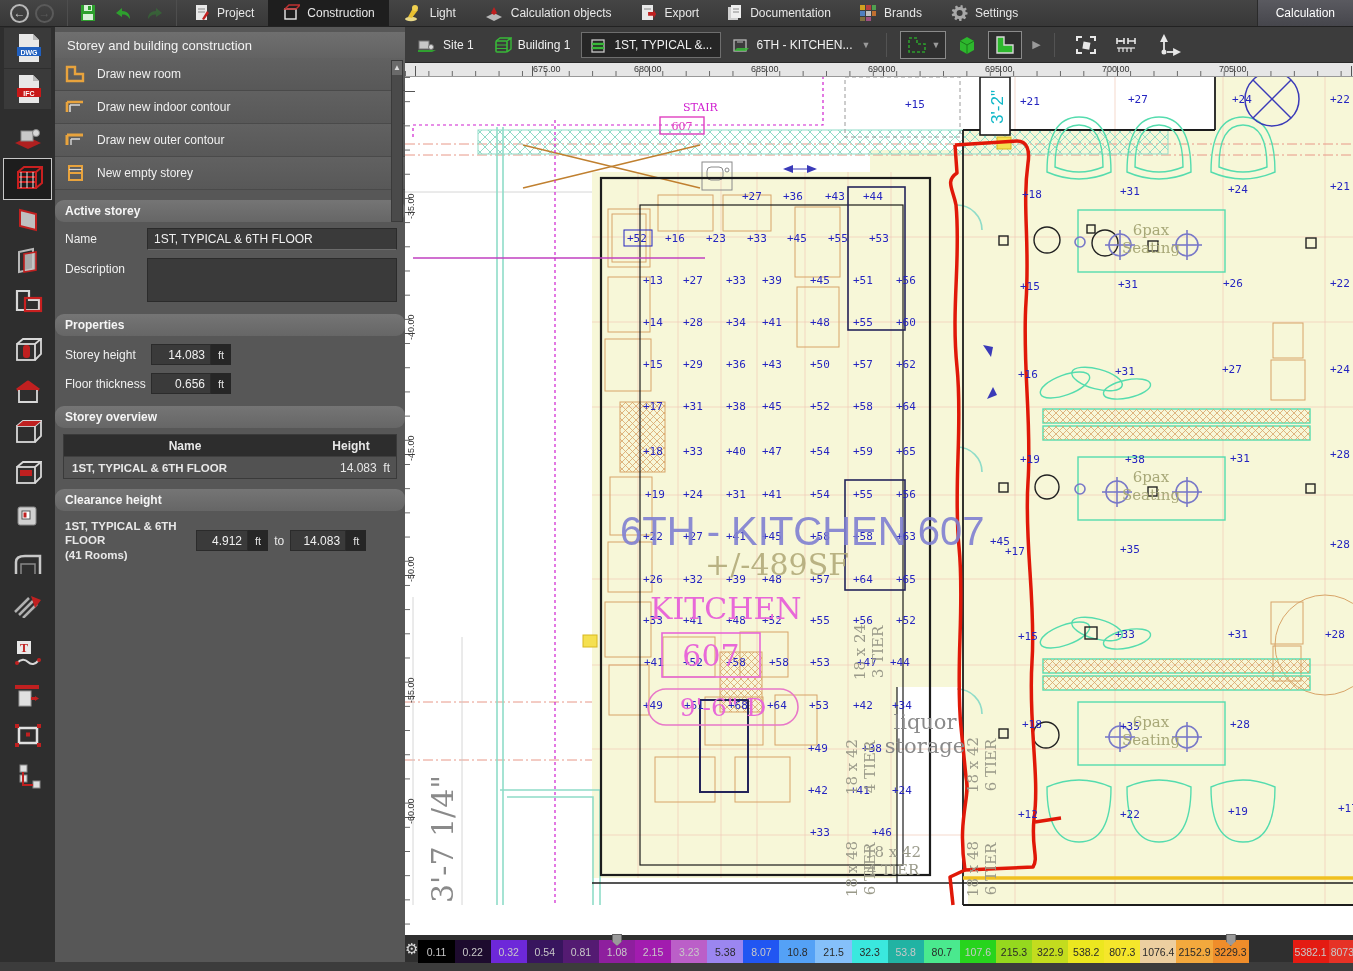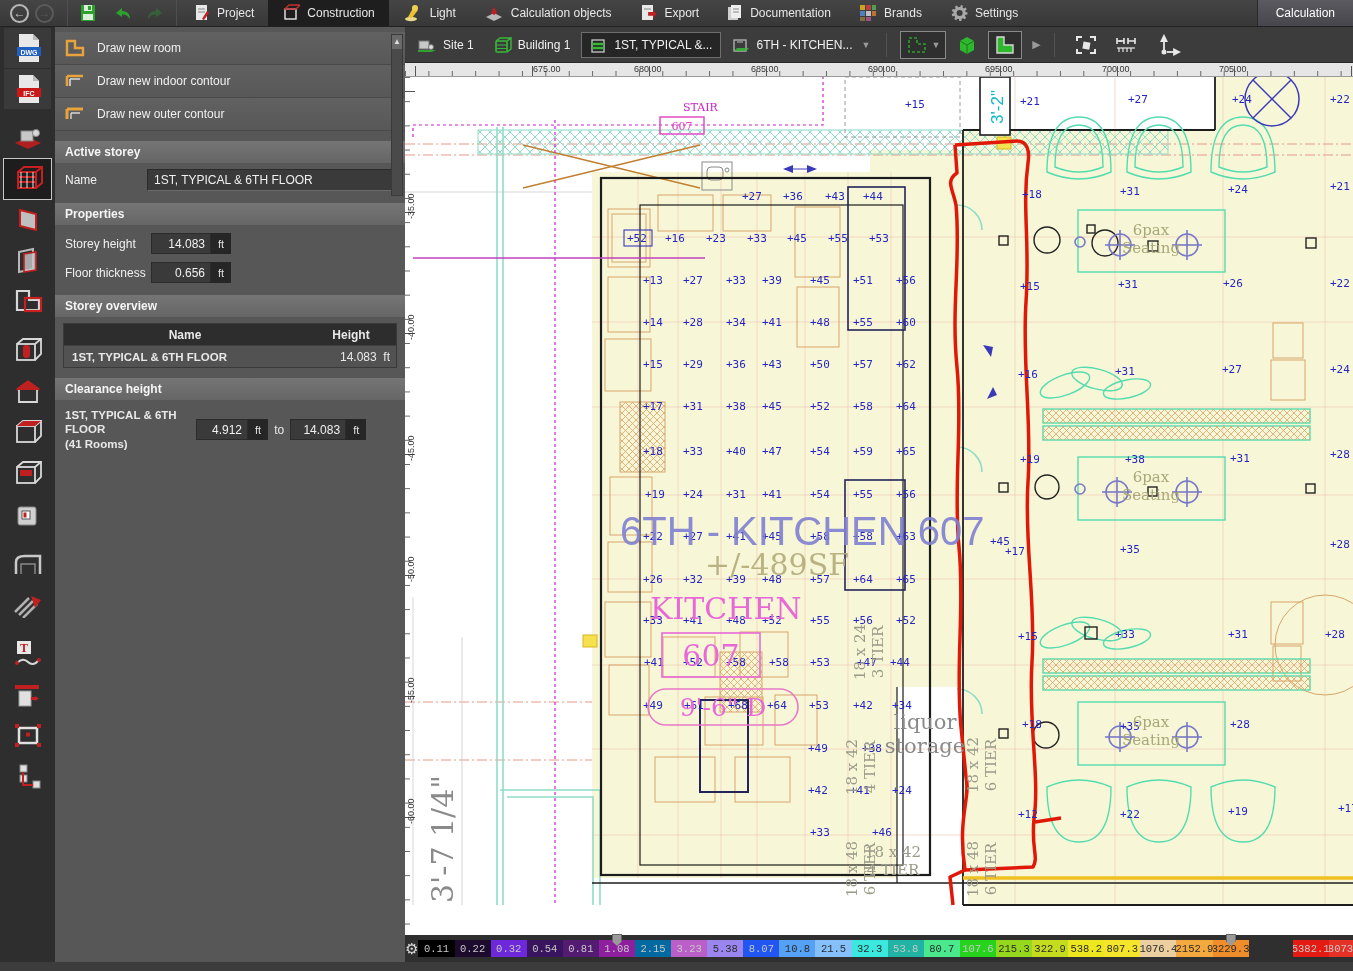--- a/index.html
+++ b/index.html
@@ -32,21 +32,21 @@
   .panel { position:absolute; left:55px; top:27px; width:350px; height:935px; background:#575757; border-top:5px solid #575757; }
   .panel-title { height:26px; background:linear-gradient(#6f6f6f,#636363); display:flex; align-items:center;
     padding-left:12px; font-size:13px; color:#f2f2f2; }
   .actions { position:relative; }
   .action-btn { height:33px; display:flex; align-items:center; gap:12px; padding-left:10px;
     background:linear-gradient(#616161,#585858); border-bottom:1px solid #4a4a4a; color:#f0f0f0; font-size:12px; }
   .action-btn svg { flex:0 0 auto; }
   .scrollbar { position:absolute; right:2px; top:2px; width:12px; height:162px; background:#4a4a4a; border:1px solid #3a3a3a; }
   .scroll-up { height:14px; background:#6a6a6a; color:#ddd; font-size:8px; text-align:center; line-height:14px; }
   .sec-hdr { height:22px; margin-top:10px; background:linear-gradient(#757575,#666666); display:flex;
-    align-items:center; padding-left:10px; font-weight:bold; font-size:12px; color:#f5f5f5; }
+    align-items:center; padding-left:10px; font-weight:bold; font-size:12px; color:#f5f5f5;border-radius:9px; }
   .form-row { display:flex; align-items:flex-start; padding:6px 8px 2px 10px; }
   .form-label { width:82px; padding-top:4px; font-size:12px; color:#f0f0f0; }
   .txt-input { flex:1; height:22px; background:#3a3a3a; border:1px solid #2b2b2b; border-bottom-color:#6b6b6b;
     color:#f0f0f0; font-size:12px; padding:0 6px; font-family:"Liberation Sans",sans-serif; }
   .txt-area { flex:1; height:44px; background:#3a3a3a; border:1px solid #2b2b2b; resize:none; color:#f0f0f0; font-family:"Liberation Sans",sans-serif; }
   .num-wrap { display:flex; }
   .num-input { width:60px; height:21px; background:#3a3a3a; border:1px solid #2b2b2b; color:#f0f0f0;
     text-align:right; font-size:12px; padding:0 5px; font-family:"Liberation Sans",sans-serif; }
   .unit { height:21px; background:#262626; color:#e0e0e0; font-size:11px; padding:0 7px; display:flex; align-items:center; }
   .ovw-table { margin:6px 8px 0 8px; border:1px solid #3a3a3a; }
@@ -80,22 +80,22 @@
   .ruler-left span { position:absolute; left:1px; font-size:9px; color:#333; transform:rotate(-90deg); transform-origin:left top; }
 
   .canvas { position:absolute; left:405px; top:77px; width:948px; height:858px; background:#ffffff; overflow:hidden; }
 
   
   .scalebar { position:absolute; left:405px; top:935px; width:948px; height:27px; background:#2f2f2f;
     display:flex; align-items:center; }
   .gear-wrap { width:40px; text-align:center; position:relative; color:#d8d8d8; font-size:15px; }
   .gear-wrap::after { content:""; position:absolute; left:10px; right:12px; bottom:-4px; height:3px; background:#e08818; }
   .swatches { position:relative; display:flex; height:17px; }
-  .swatch { width:36.1px; height:17px; display:flex; align-items:center; justify-content:center;
-    font-size:10.5px; font-family:Liberation Mono, monospace; overflow:hidden; }
+  .swatch { width:36.1px; height:23px; display:flex; align-items:center; justify-content:center;
+    font-size:10.5px; font-family:Liberation Sans, sans-serif; overflow:hidden; }
   .handle { position:absolute; top:-6px; width:10px; height:12px; background:#9a9a9a; border:1px solid #666;
     clip-path:polygon(0 0,100% 0,100% 60%,50% 100%,0 60%); }
 
   .statusbar { position:absolute; left:0; top:962px; width:1353px; height:9px; background:#3a3a3a; overflow:hidden; }
   .statusbar span { position:absolute; left:40px; top:1px; color:#cfcfcf; font-size:11px; }
 
   svg text { user-select:none; }
 </style>
 </head>
 <body>
@@ -351,20 +351,21 @@
             <rect x="7" y="2" width="7" height="7"></rect>
             <rect x="7" y="12" width="7" height="7"></rect>
             <rect x="20" y="18" width="7" height="7"></rect>
           </g>
           <path d="M10 9 L10 22 L20 22" fill="none" stroke="#c02020" stroke-width="2"></path>
         </svg>
     </div>
   </div>
 
   <div class="panel">
+    <div class="panel-title">Storey and building construction</div>
 
     <div class="actions">
       <div class="action-btn">
         <svg width="20" height="18">
             <path d="M2 2 L10 2 L10 9 L18 9 L18 16 L2 16 Z" fill="none" stroke="#e8a33d" stroke-width="2.4"></path>
           </svg>
         <span>Draw new room</span>
       </div>
       <div class="action-btn">
         <svg width="20" height="18">
@@ -373,29 +374,41 @@
           </svg>
         <span>Draw new indoor contour</span>
       </div>
       <div class="action-btn">
         <svg width="20" height="18">
             <path d="M2 4 L18 4 M2 4 L2 14" fill="none" stroke="#e8a33d" stroke-width="3"></path>
             <path d="M6 8 L15 8 M6 8 L6 14" fill="none" stroke="#d8d8d8" stroke-width="1.4"></path>
           </svg>
         <span>Draw new outer contour</span>
       </div>
+      <div class="action-btn">
+        <svg width="20" height="18">
+            <rect x="4" y="2" width="13" height="14" fill="none" stroke="#e8a33d" stroke-width="2"></rect>
+            <line x1="4" y1="9" x2="17" y2="9" stroke="#e8a33d" stroke-width="2"></line>
+            <line x1="4" y1="5.5" x2="17" y2="5.5" stroke="#d8d8d8" stroke-width="1.2"></line>
+          </svg>
+        <span>New empty storey</span>
+      </div>
       <div class="scrollbar">
         <div class="scroll-up">▲</div>
       </div>
     </div>
 
     <div class="sec-hdr">Active storey</div>
     <div class="form-row">
       <div class="form-label">Name</div>
       <input class="txt-input" value="1ST, TYPICAL &amp; 6TH FLOOR" style="">
+    </div>
+    <div class="form-row">
+      <div class="form-label">Description</div>
+      <textarea class="txt-area" style=""></textarea>
     </div>
 
     <div class="sec-hdr">Properties</div>
     <div class="form-row" style="padding-top:8px;">
       <div class="form-label" style="width:86px;">Storey height</div>
       <div class="num-wrap">
         <input class="num-input" value="14.083" style="">
         <span class="unit">ft</span>
       </div>
     </div>
@@ -973,21 +986,21 @@
 
   <div class="scalebar">
     <div class="gear-wrap">⚙</div>
     <div class="swatches" id="swatches">
         <div class="swatch" style="background: rgb(0, 0, 0); color: rgb(200, 200, 200);">0.11</div>
         <div class="swatch" style="background: rgb(29, 11, 46); color: rgb(200, 200, 200);">0.22</div>
         <div class="swatch" style="background: #6d28d9; color: rgb(200, 200, 200);">0.32</div>
         <div class="swatch" style="background: rgb(56, 21, 94); color: rgb(200, 200, 200);">0.54</div>
         <div class="swatch" style="background: rgb(84, 27, 114); color: rgb(200, 200, 200);">0.81</div>
         <div class="swatch" style="background: rgb(142, 31, 158); color: rgb(200, 200, 200);">1.08</div>
-        <div class="swatch" style="background: #0369a1; color: rgb(200, 200, 200);">2.15</div>
+        <div class="swatch" style="background: #a21caf; color: rgb(200, 200, 200);">2.15</div>
         <div class="swatch" style="background: rgb(187, 95, 200); color: rgb(200, 200, 200);">3.23</div>
         <div class="swatch" style="background: rgb(155, 134, 240); color: rgb(42, 42, 42);">5.38</div>
         <div class="swatch" style="background: rgb(33, 86, 242); color: rgb(200, 200, 200);">8.07</div>
         <div class="swatch" style="background: rgb(84, 161, 246); color: rgb(42, 42, 42);">10.8</div>
         <div class="swatch" style="background: rgb(133, 192, 250); color: rgb(42, 42, 42);">21.5</div>
         <div class="swatch" style="background: rgb(58, 232, 222); color: rgb(42, 42, 42);">32.3</div>
         <div class="swatch" style="background: rgb(33, 179, 163); color: rgb(200, 200, 200);">53.8</div>
         <div class="swatch" style="background: rgb(74, 233, 142); color: rgb(42, 42, 42);">80.7</div>
         <div class="swatch" style="background: rgb(39, 212, 29); color: rgb(200, 200, 200);">107.6</div>
         <div class="swatch" style="background: rgb(149, 216, 30); color: rgb(42, 42, 42);">215.3</div>

